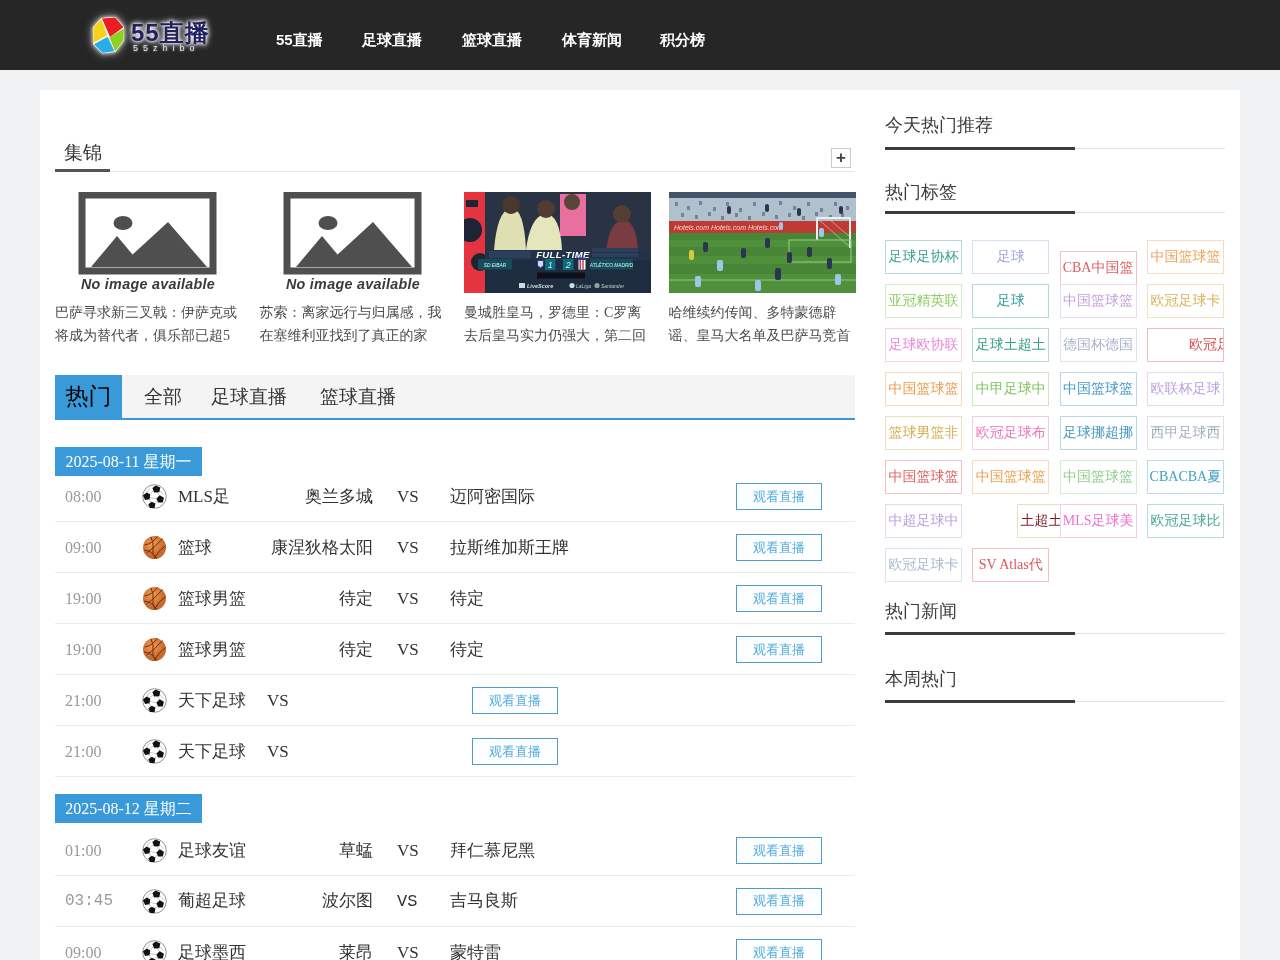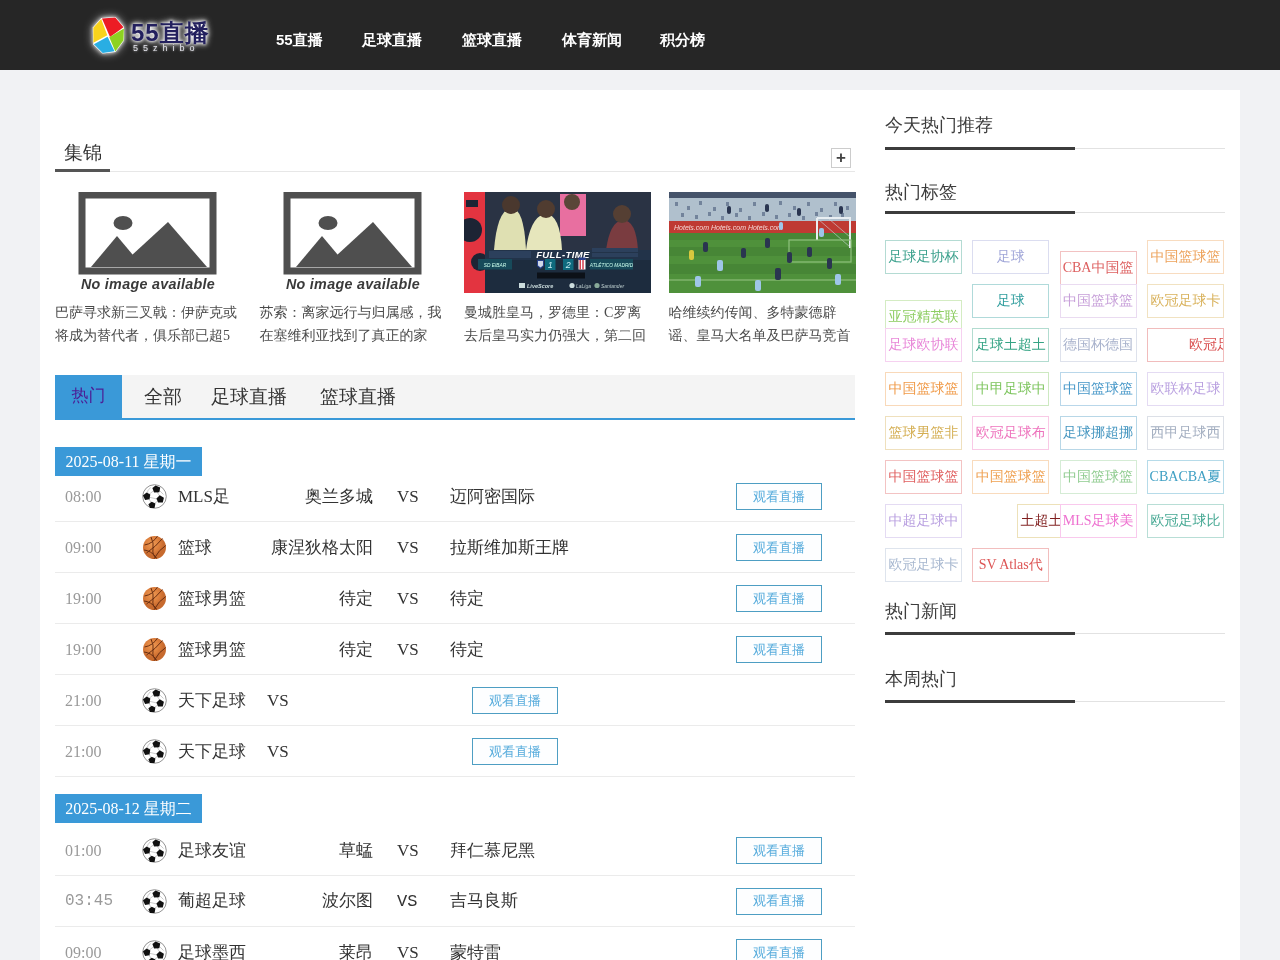--- a/index.html
+++ b/index.html
@@ -27,21 +27,21 @@
     color:#444; font-size:17px; font-weight:bold; text-align:center; line-height:17px;
     font-family:"Liberation Sans",sans-serif; background:#fff; }
   
   .vcard { position:absolute; top:192px; width:187px; }
   .vimg  { width:187px; height:101px; overflow:hidden;font-style:italic; }
   .vcap  { margin-top:8px; font-size:14px; line-height:23px; color:#4a4a4a; }
   
   #tabbar { position:absolute; left:55px; top:375px; width:800px; height:45px;
     background:#f4f4f4; border-bottom:2px solid #3a99d8; }
   #tabActive { position:absolute; left:0; top:0; width:67px; height:43px; background:#3a99d8;
-    color:#4c1d95; font-size:17px; text-align:center; line-height:43px;font-family:Liberation Mono, monospace; }
+    color:#000000; font-size:23px; text-align:center; line-height:43px; }
   .tab { position:absolute; top:0; height:43px; line-height:43px; font-size:19px; color:#333; }
   
   .datetag { position:absolute; left:55px; width:147px; height:29px; background:#3a99d8;
     color:#fff; font-size:16px; text-align:center; line-height:29px; }
   .mrow { position:absolute; left:55px; width:800px; height:51px; border-bottom:1px solid #ebebeb; }
   .mrow .tm  { position:absolute; left:10px; top:0; line-height:51px; font-size:16px; color:#9a9a9a; }
   .mrow .ico { position:absolute; left:87px; top:13px; width:25px; height:25px; }
   .mrow .lg  { position:absolute; left:123px; top:0; line-height:51px; font-size:17px; color:#333; }
   .mrow .hm  { position:absolute; left:180px; top:0; width:138px; text-align:right; line-height:51px; font-size:17px; color:#333; }
   .mrow .vs  { position:absolute; left:342px; top:0; line-height:51px; font-size:17px; color:#333; }
@@ -400,21 +400,21 @@
 <div class="sbline" style="top:148px;"></div>
 <div class="sbdark" style="top:147px;"></div>
 <div class="sbh" style="top:180px;">热门标签</div>
 <div class="sbline" style="top:212px;"></div>
 <div class="sbdark" style="top:211px;"></div>
 <div id="tags">
     <div class="tag" style="left:885px;top:240px;color:#3aa08c;border-color:rgb(180,219,211);">足球足协杯</div>
     <div class="tag" style="left:972.3px;top:240px;color:#a0a6d8;border-color:rgb(219,221,240);">足球</div>
     <div class="tag" style="left:1059.6px;top:240px;color:#dd5f5f;border-color:rgb(242,194,194);margin-top:11px;">CBA中国篮</div>
     <div class="tag" style="left:1146.9px;top:240px;color:#eda25a;border-color:rgb(248,220,192);">中国篮球篮</div>
-    <div class="tag" style="left:885px;top:300px;color:#8ecd62;border-color:rgb(212,236,195);">亚冠精英联</div>
+    <div class="tag" style="left:885px;top:284px;color:#8ecd62;border-color:rgb(212,236,195);">亚冠精英联</div>
     <div class="tag" style="left:972.3px;top:284px;color:#2f9d9d;border-color:rgb(176,218,218);">足球</div>
     <div class="tag" style="left:1059.6px;top:284px;color:#c79fd9;border-color:rgb(234,219,241);">中国篮球篮</div>
     <div class="tag" style="left:1146.9px;top:284px;color:#d9b25c;border-color:rgb(241,226,193);">欧冠足球卡</div>
     <div class="tag" style="left:885px;top:328px;color:#e886d8;border-color:rgb(246,209,240);">足球欧协联</div>
     <div class="tag" style="left:972.3px;top:328px;color:#35a384;border-color:rgb(178,220,208);">足球土超土</div>
     <div class="tag" style="left:1059.6px;top:328px;color:#a8b2cc;border-color:rgb(222,226,236);">德国杯德国</div>
     <div class="tag" style="left:1146.9px;top:328px;color:#d94f4f;border-color:rgb(241,188,188);padding-left:41px;">欧冠足球欧</div>
     <div class="tag" style="left:885px;top:372px;color:#f09a48;border-color:rgb(249,217,185);">中国篮球篮</div>
     <div class="tag" style="left:972.3px;top:372px;color:#7cc45c;border-color:rgb(205,233,193);">中甲足球中</div>
     <div class="tag" style="left:1059.6px;top:372px;color:#4697c8;border-color:rgb(185,215,234);">中国篮球篮</div>

